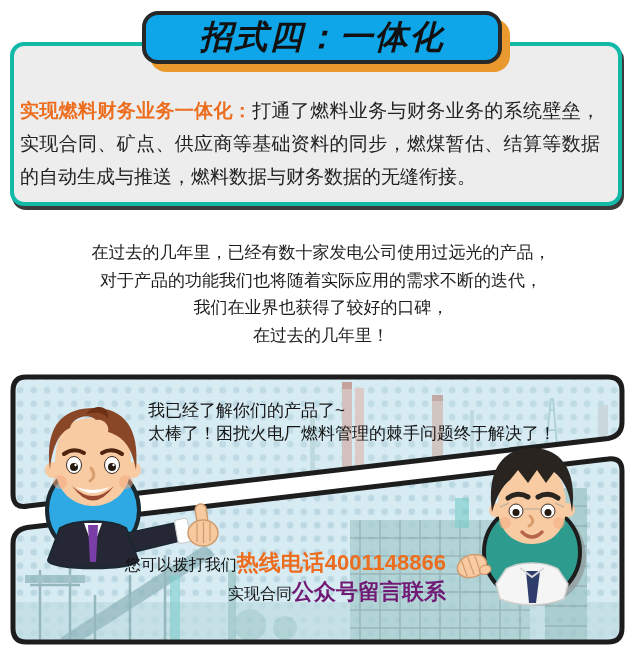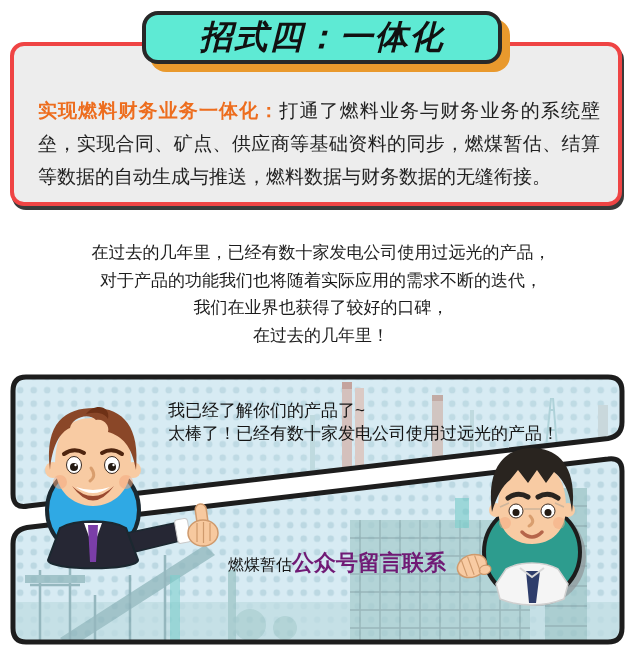--- a/index.html
+++ b/index.html
@@ -1,41 +1,41 @@
 <!DOCTYPE html>
 <html><head>
 <meta charset="utf-8">
 <style>
   html,body{margin:0;padding:0;background:#fff;}
   .page{position:relative;width:634px;height:659px;background:#fff;overflow:hidden;
         font-family:"Liberation Sans","DejaVu Sans",sans-serif;}
 
   
   .intro-box{position:absolute;left:10px;top:42px;width:612px;height:164px;box-sizing:border-box;
-             background:#ededed;border:4px solid #ef4444;border-radius:14px;
-             box-shadow:2px 4px 0 #3a3a3a;padding:48px 18px 0 24px;}
+             background:#ededed;border:4px solid #14b8a6;border-radius:14px;
+             box-shadow:2px 4px 0 #3a3a3a;padding:48px 18px 0 6px;}
   .intro-text{font-size:19px;line-height:33px;color:#222;text-align:justify;}
   .intro-lead{color:#ED6D1E;font-weight:bold;}
 
   
   .title-badge{position:absolute;left:142px;top:11px;width:360px;height:53px;box-sizing:border-box;
-               background:#5eead4;border:4px solid #282828;border-radius:16px;
+               background:#0ea5e9;border:4px solid #282828;border-radius:16px;
                box-shadow:8px 8px 0 #E9992D;z-index:2;
                display:flex;align-items:center;justify-content:center;}
   .title-badge span{font-size:33px;font-weight:900;font-style:italic;color:#111;letter-spacing:2px;}
 
   
   .mid-paragraph{position:absolute;left:4px;top:239px;width:634px;text-align:center;
                  font-size:17px;line-height:27.5px;color:#1c1c1c;}
 
   
   .scene{position:absolute;left:0;top:370px;width:634px;height:289px;}
   .scene svg{position:absolute;left:0;top:0;}
   .dialog{position:absolute;left:148px;top:30px;font-size:17px;line-height:22.5px;color:#141414;
-          white-space:nowrap;z-index:3;margin-left:20px;}
+          white-space:nowrap;z-index:3;}
   .contact{position:absolute;left:110px;top:179px;width:336px;text-align:right;z-index:3;
            white-space:nowrap;}
   .contact .row{line-height:27px;}
   .c-small{font-size:16px;color:#141414;}
   .c-hotline{font-size:22px;font-weight:bold;color:#ED6D1E;}
   .c-channel{font-size:22px;font-weight:bold;color:#701a75;}
 </style>
 </head>
 <body>
 
@@ -181,23 +181,26 @@
         <circle cx="548" cy="142.5" r="3.5" fill="#241A12"></circle>
         <circle cx="505" cy="153" r="6" fill="#F4A97F" opacity="0.5"></circle>
         <circle cx="559" cy="153" r="6" fill="#F4A97F" opacity="0.5"></circle>
         <path d="M530 146 Q536 152 529 156" stroke="#D99E6E" stroke-width="3" fill="none" stroke-linecap="round"></path>
         <path d="M522 162 Q532 172 542 162" stroke="#B5654A" stroke-width="3.5" fill="none" stroke-linecap="round"></path>
       </g>
     </svg>
 
     <div class="dialog">
       <div>我已经了解你们的产品了~</div>
-      <div>太棒了！已经有数十家发电公司使用过远光的产品！</div>
+      <div>太棒了！困扰火电厂燃料管理的棘手问题终于解决了！</div>
     </div>
 
     <div class="contact">
       <div class="row">
-        <span class="c-small">燃煤暂估</span><span class="c-channel">公众号留言联系</span>
+        <span class="c-small">您可以拨打我们</span><span class="c-hotline">热线电话4001148866</span>
+      </div>
+      <div class="row">
+        <span class="c-small">实现合同</span><span class="c-channel">公众号留言联系</span>
       </div>
     </div>
   </div>
 
 </div>
 
 </body></html>

